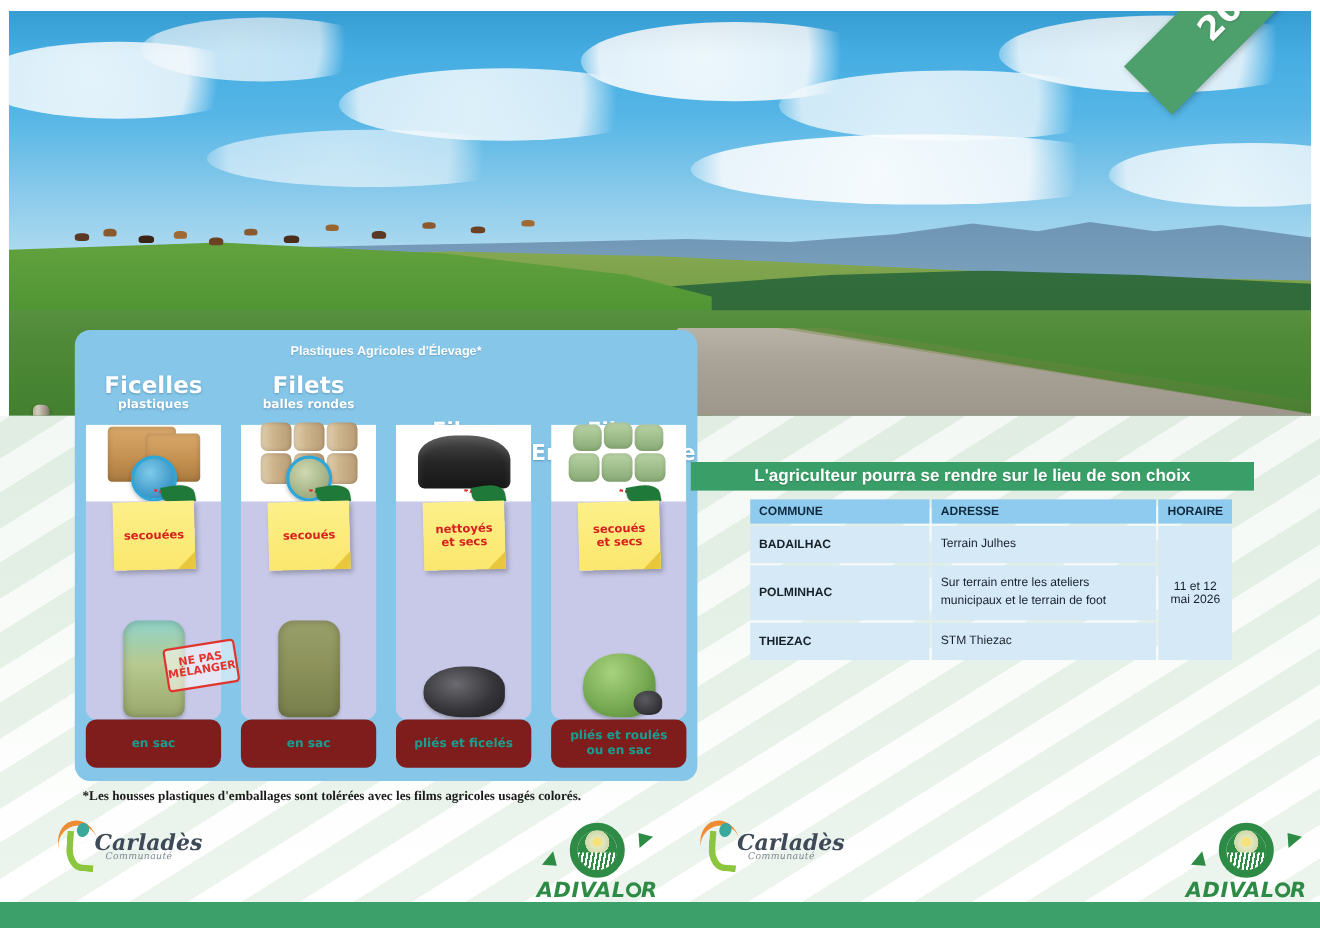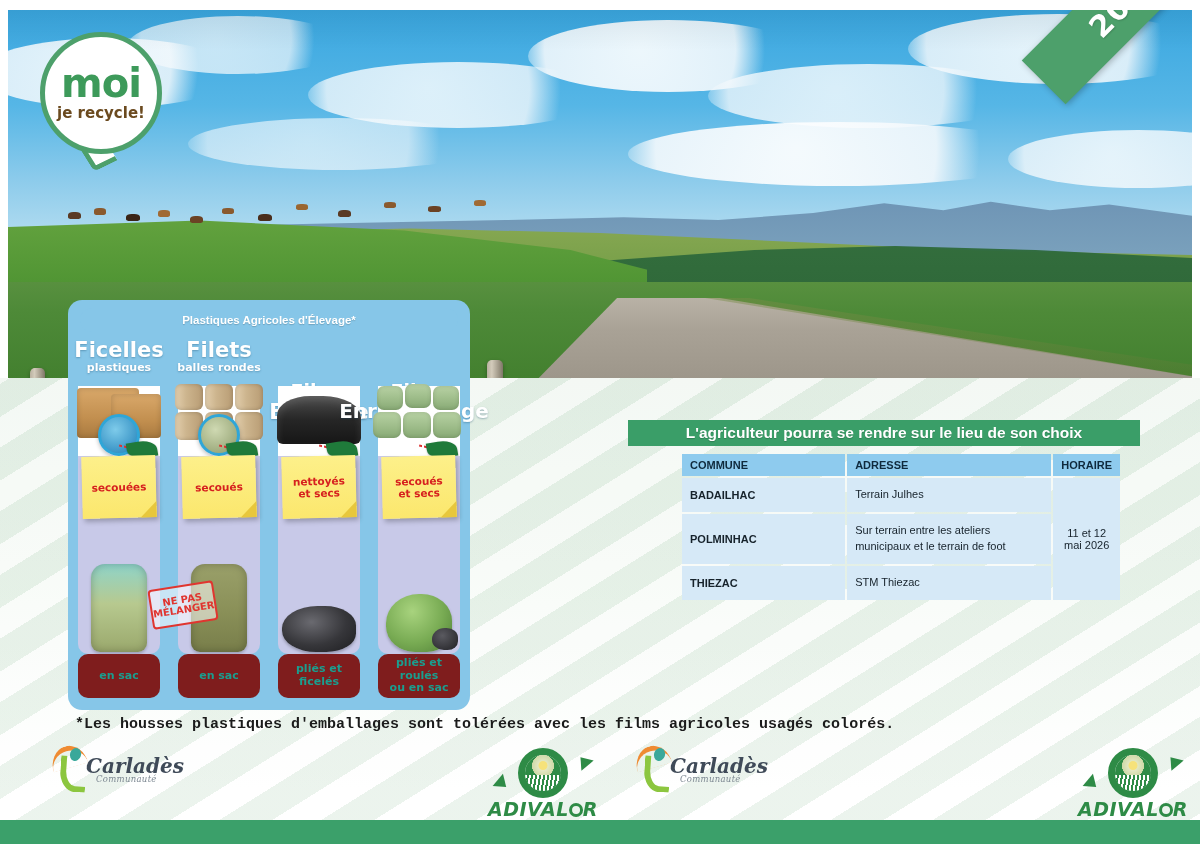--- a/index.html
+++ b/index.html
@@ -139,21 +139,21 @@
     color: #3d9a5a; font-weight: bold; font-size: 40px; line-height: .9;
     font-family: "DejaVu Sans", sans-serif; letter-spacing: -1px;
   }
   #moilogo .jr {
     color: #6b4a1f; font-weight: bold; font-size: 15px; margin-top: 3px;
     font-family: "DejaVu Sans", sans-serif;
   }
 
   
   #bluepanel {
-    position: absolute; left: 68px; top: 300px; width: 402px; height: 410px;
+    position: absolute; left: 68px; top: 300px; width: 566px; height: 410px;
     background: #86c6e8; border-radius: 14px; text-decoration: underline;
   }
   #panelTitle {
     position: absolute; left: 12px; top: 8px; right: 12px; height: 24px;
     background: #86c6e8; border-radius: 12px;
     display: flex; align-items: center; justify-content: center;
     color: #fff; font-size: 11.5px; font-weight: bold;
     text-shadow: 0 1px 1px rgba(0,0,0,.18);
   }
   .cols { position: absolute; left: 10px; right: 10px; top: 38px; bottom: 12px; display: flex; gap: 18px; }
@@ -302,22 +302,22 @@
     position: absolute; left: 0; right: 0; bottom: 0; height: 44px;
     background: #7f1d1d; border-radius: 10px;
     display: flex; align-items: center; justify-content: center; text-align: center;
   }
   .footcard span {
     color: #1a9e8f; font-weight: bold; font-size: 11px; line-height: 1.15;
     font-family: "DejaVu Sans", sans-serif;
   }
   #footnote {
     position: absolute; left: 75px; top: 716px;
-    font-size: 15px; color: #1b1b1b; font-weight: 600;
-    font-family: Liberation Mono, monospace;
+    font-size: 12px; color: #1b1b1b; font-weight: 600;
+    font-family: Liberation Serif, serif;
   }
 
   
   #tableTitle {
     position: absolute; left: 628px; top: 420px; width: 512px; height: 26px;
     background: #3a9e68;
     display: flex; align-items: center; justify-content: center;
   }
   #tableTitle span {
     color: #fff; font-weight: bold; font-size: 15.5px;
@@ -480,27 +480,20 @@
       </div>
     </div>
 
     <div id="heroShadowTop"></div>
 
     <div id="ribbon">
       <span>2026</span>
     </div>
   </div>
 
-  <div id="moilogo">
-    <div class="tail"></div>
-    <div class="bubble">
-      <div class="moi">moi</div>
-      <div class="jr">je recycle!</div>
-    </div>
-  </div>
 
   <div id="bluepanel">
     <div id="panelTitle">
       <span>Plastiques Agricoles d'Élevage*</span>
     </div>
 
     <div class="cols">
 
       <div class="col">
         <div class="colhead">

